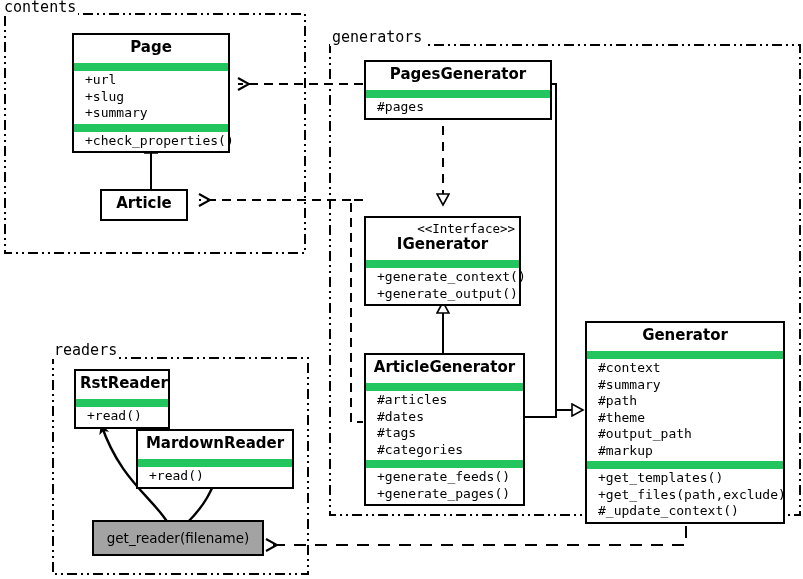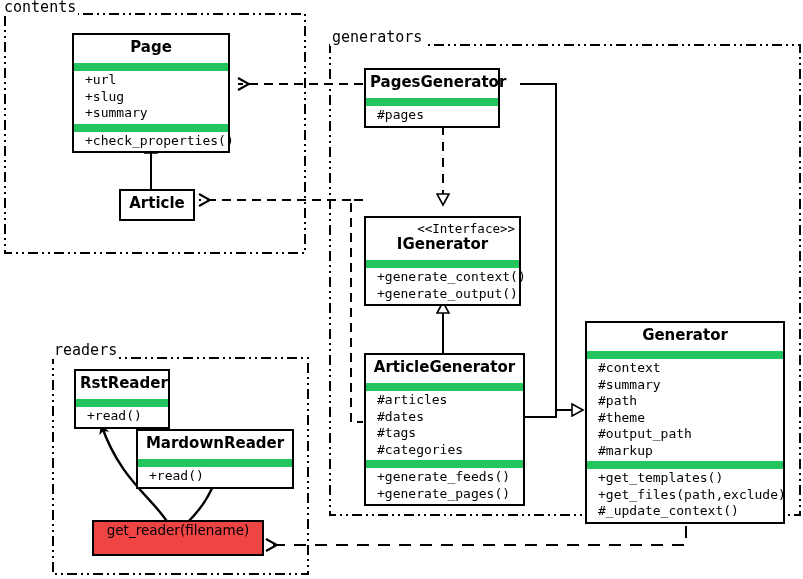--- a/index.html
+++ b/index.html
@@ -11,22 +11,22 @@
   
   .uml{position:absolute;border:2px solid #000;background:#fff;box-sizing:border-box;}
   .uml .name{font-family:"DejaVu Sans","Liberation Sans",sans-serif;
              font-weight:bold;font-size:15px;text-align:center;
              padding:4px 4px 7px 4px;line-height:1.15;}
   .uml .stereo{font-family:"DejaVu Sans Mono",monospace;font-weight:normal;
                font-size:12.5px;text-align:right;line-height:1.1;}
   .uml .sect{border-top:8px solid #22c55e;padding:1px 3px 2px 11px;}
   .uml .row{font-family:"DejaVu Sans Mono",monospace;font-size:13px;
             line-height:16.5px;white-space:pre;}
-  .plain{position:absolute;border:2px solid #000;background:#ef4444;box-sizing:border-box;
-         display:flex;align-items:flex-start;justify-content:center;
+  .plain{position:absolute;border:2px solid #000;background:#a3a3a3;box-sizing:border-box;
+         display:flex;align-items:center;justify-content:center;
          font-family:"DejaVu Sans","Liberation Sans",sans-serif;font-size:13.5px;}
 
   
   .pkglabel{position:absolute;font-family:"DejaVu Sans Mono",monospace;
             font-size:15px;background:#fff;padding:0 2px;z-index:6;}
 </style>
 </head>
 <body>
 
 <div id="canvas">
@@ -81,25 +81,25 @@
     <div class="sect">
       <div class="row">+url</div>
       <div class="row">+slug</div>
       <div class="row">+summary</div>
     </div>
     <div class="sect">
       <div class="row">+check_properties()</div>
     </div>
   </div>
 
-  <div class="uml" style="left:119px;top:189px;width:76px;">
+  <div class="uml" style="left:100px;top:189px;width:88px;">
     <div class="name">Article</div>
   </div>
 
-  <div class="uml" style="left:364px;top:68px;width:136px;">
+  <div class="uml" style="left:364px;top:60px;width:188px;">
     <div class="name">PagesGenerator</div>
     <div class="sect">
       <div class="row">#pages</div>
     </div>
   </div>
 
   <div class="uml" style="left:364px;top:216px;width:157px;">
     <div class="name">
       <div class="stereo">&lt;&lt;Interface&gt;&gt;</div>
       <span>IGenerator</span>

